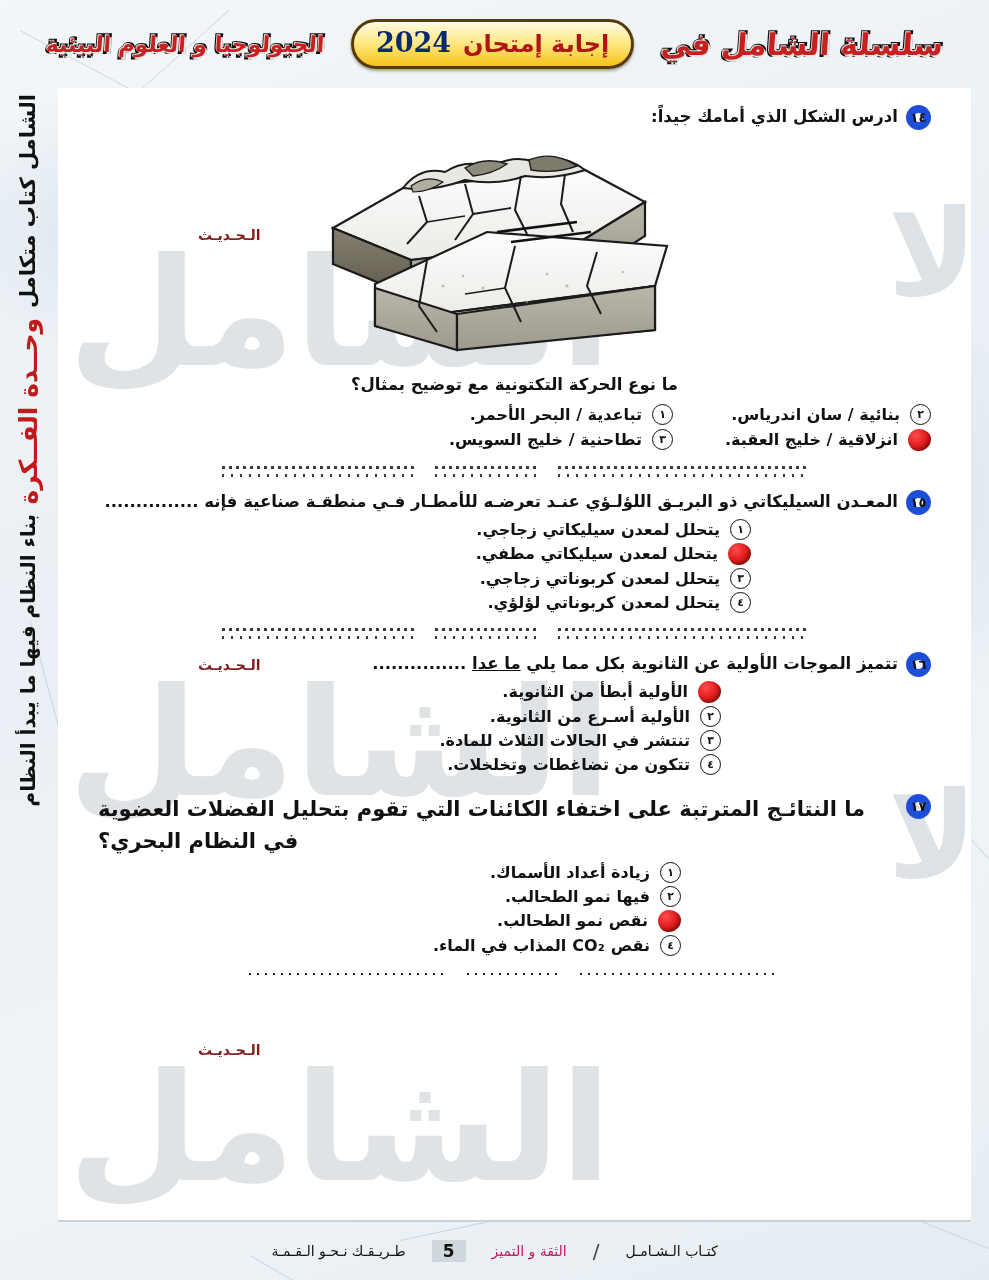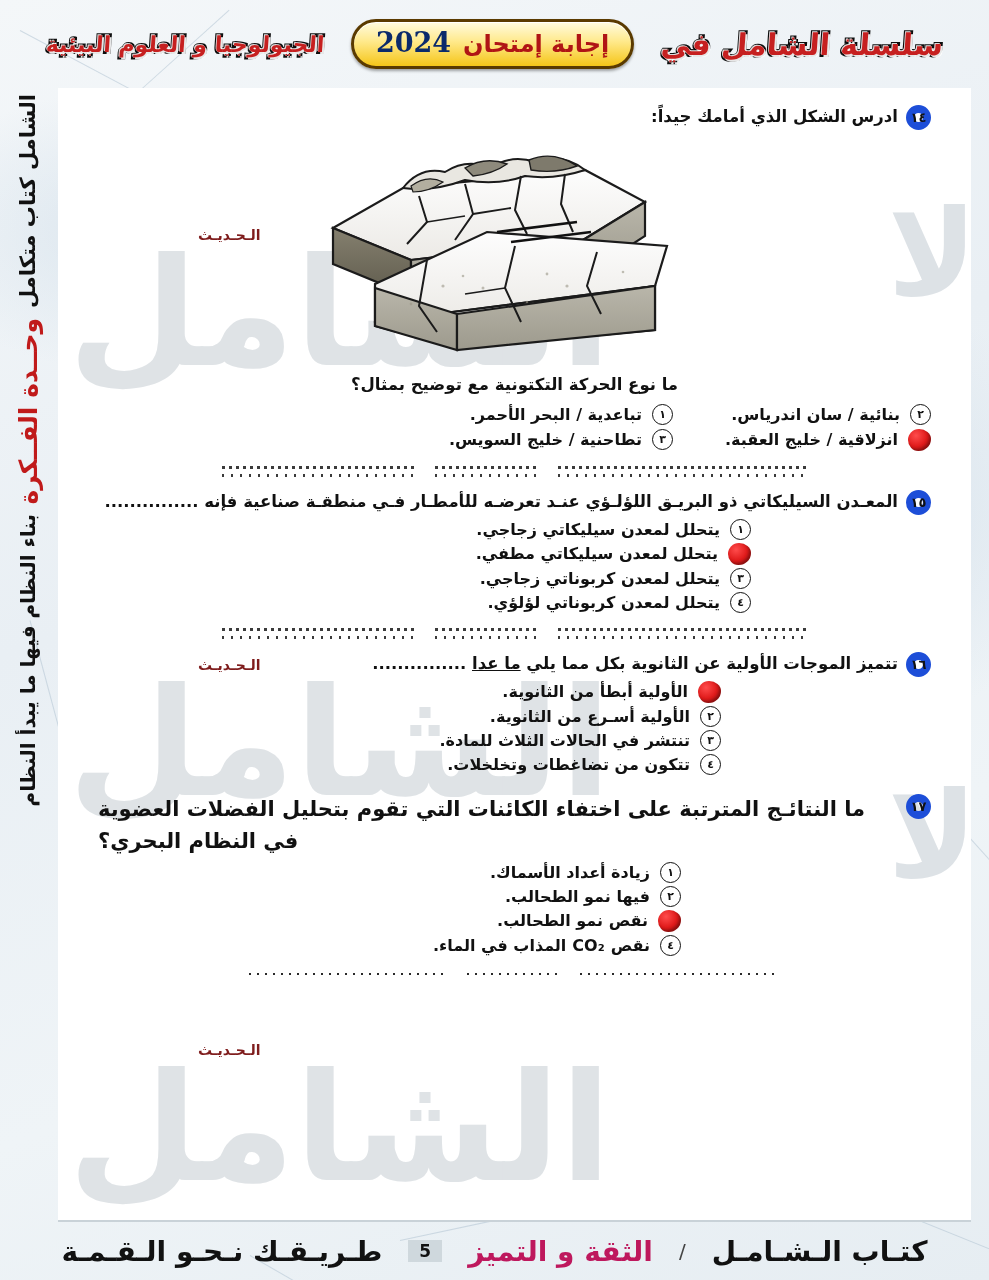--- a/index.html
+++ b/index.html
@@ -298,22 +298,22 @@
     left: 0; right: 0; bottom: 0;
     height: 58px;
     display: flex;
     align-items: center;
     justify-content: center;
     gap: 26px;
     z-index: 6;
     direction: rtl;
   }
   .f-item {
-    font-size: 28px;
-    font-weight: bold;
+    font-size: 14px;
+    font-weight: normal;
     color: #111;
     letter-spacing: 3px;
     white-space: nowrap;
   }
   .f-red { color: #be185d; letter-spacing: 1px; }
   .f-sep { color: #444; font-size: 20px; }
   .f-page {
     background: #cfd8dd;
     color: #111;
     font-size: 17px;

